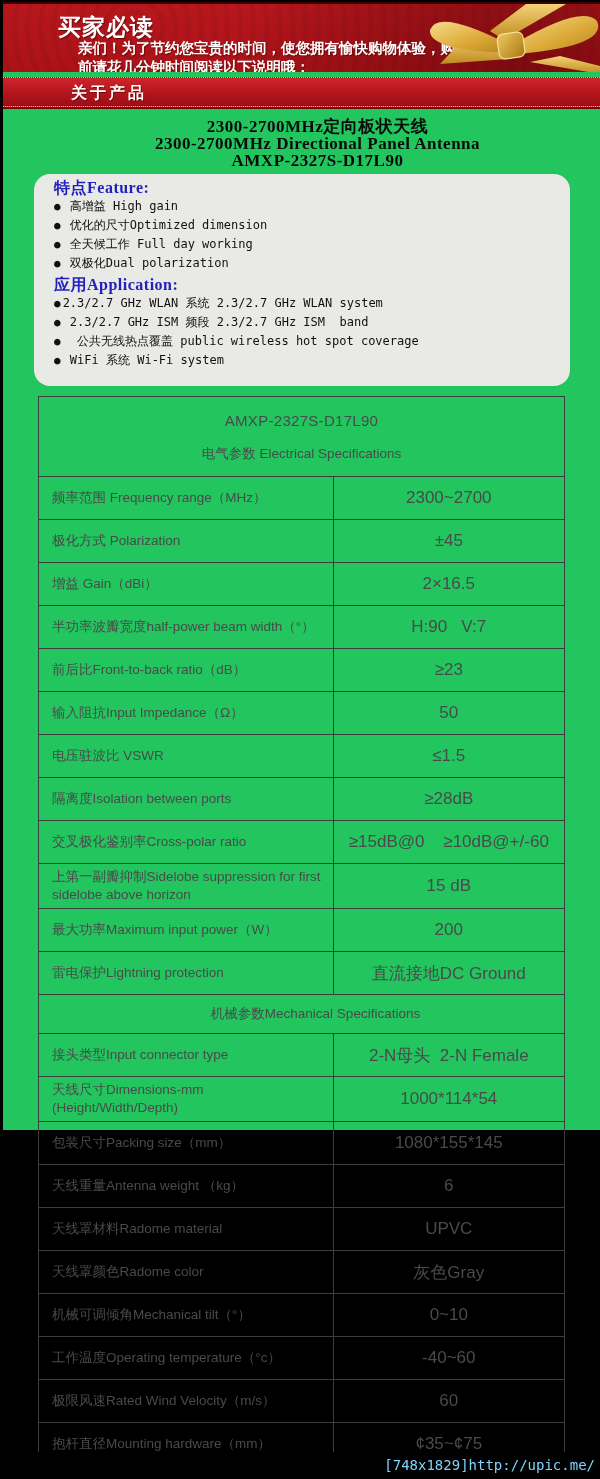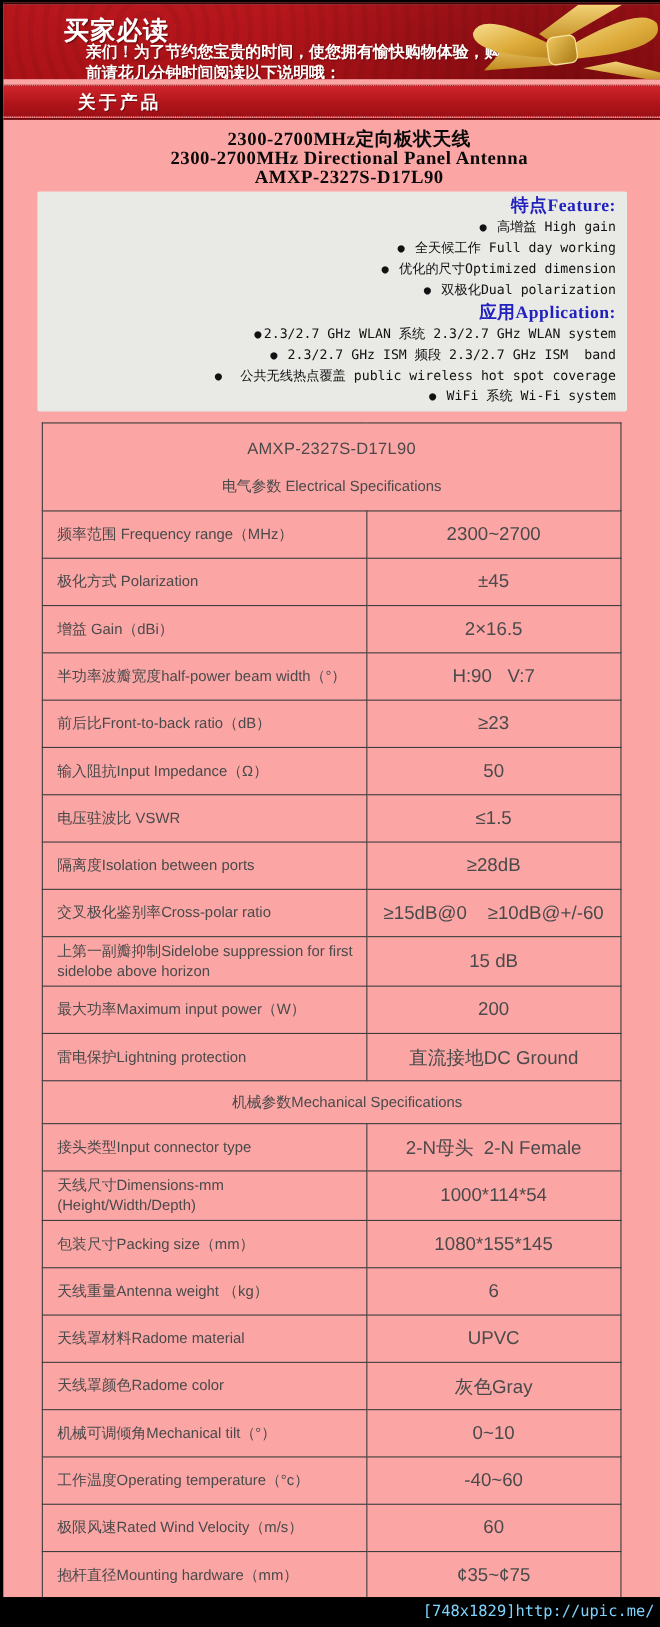--- a/index.html
+++ b/index.html
@@ -1,18 +1,18 @@
 <!DOCTYPE html>
 <html><head>
 <meta charset="utf-8">
 <style>
   * { box-sizing: border-box; margin: 0; padding: 0; }
   body { background:#000; font-family:"Liberation Sans", sans-serif; }
   .page { position:relative; width:600px; height:1479px; background:#000; overflow:hidden; }
-  .content { position:absolute; left:3px; top:2px; width:597px; height:1450px; background:#fca5a5; }
+  .content { position:absolute; left:3px; top:2px; width:597px; height:1128px; background:#22c55e; }
 
   
   .banner {
     position:relative; height:70px; overflow:hidden;
     background:
       radial-gradient(circle at 88% 130%, rgba(80,4,7,.55), transparent 55%),
       repeating-radial-gradient(circle at 22% 35%, rgba(0,0,0,.055) 0 5px, transparent 5px 13px),
       linear-gradient(180deg,#b8171d 0%, #ab1217 100%);
     border-top:2px solid #3a0406;
   }
@@ -38,21 +38,21 @@
     text-shadow:1px 1px 0 rgba(70,0,0,.6);
   }
 
   
   .title-block { margin-top:11px; text-align:center; font-family:"Liberation Serif", serif; font-weight:bold; color:#0a0a0a;padding-left:32px; }
   .title-line { font-size:17px; line-height:17px; letter-spacing:.5px; }
 
   
   .info-box {
     margin:5px 30px 0 31px; width:536px; min-height:184px;
-    background:#e9e9e6; border-radius:2px; padding:4px 10px 4px 20px;text-align:right;
+    background:#e9e9e6; border-radius:16px; padding:4px 10px 16px 20px;
   }
   .info-heading { font-family:"Liberation Serif", serif; font-weight:bold; font-size:16px; line-height:19px; color:#2121bd; letter-spacing:.5px; }
   .info-heading.second { margin-top:2px; }
   .info-item { font-family:"DejaVu Sans Mono","Liberation Mono", monospace; font-size:12px; line-height:18px; color:#111; white-space:pre-wrap; }
   .info-item .bullet::before { content:"●"; font-size:11px; margin-right:2px; }
 
   
   table.spec { margin:10px 0 0 35px; width:527px; border-collapse:collapse; table-layout:fixed; color:#4a4a4a; }
   table.spec, table.spec td { border:1.5px solid #3d3d3d; }
   td.thdr { text-align:center; padding:15px 8px 13px; }
@@ -115,23 +115,23 @@
       <div class="title-line">2300-2700MHz Directional Panel Antenna</div>
       <div class="title-line">AMXP-2327S-D17L90</div>
     </div>
 
     <div class="info-box">
       <div class="info-heading">特点Feature:</div>
       <div>
 
           <div class="info-item"><span class="bullet"></span><span> 高增益 High gain</span></div>
 
+          <div class="info-item"><span class="bullet"></span><span> 优化的尺寸Optimized dimension</span></div>
+
           <div class="info-item"><span class="bullet"></span><span> 全天候工作 Full day working</span></div>
-
-          <div class="info-item"><span class="bullet"></span><span> 优化的尺寸Optimized dimension</span></div>
 
           <div class="info-item"><span class="bullet"></span><span> 双极化Dual polarization</span></div>
         </div>
       <div class="info-heading second">应用Application:</div>
       <div>
 
           <div class="info-item"><span class="bullet"></span><span>2.3/2.7 GHz WLAN 系统 2.3/2.7 GHz WLAN system</span></div>
 
           <div class="info-item"><span class="bullet"></span><span> 2.3/2.7 GHz ISM 频段 2.3/2.7 GHz ISM  band</span></div>
 

